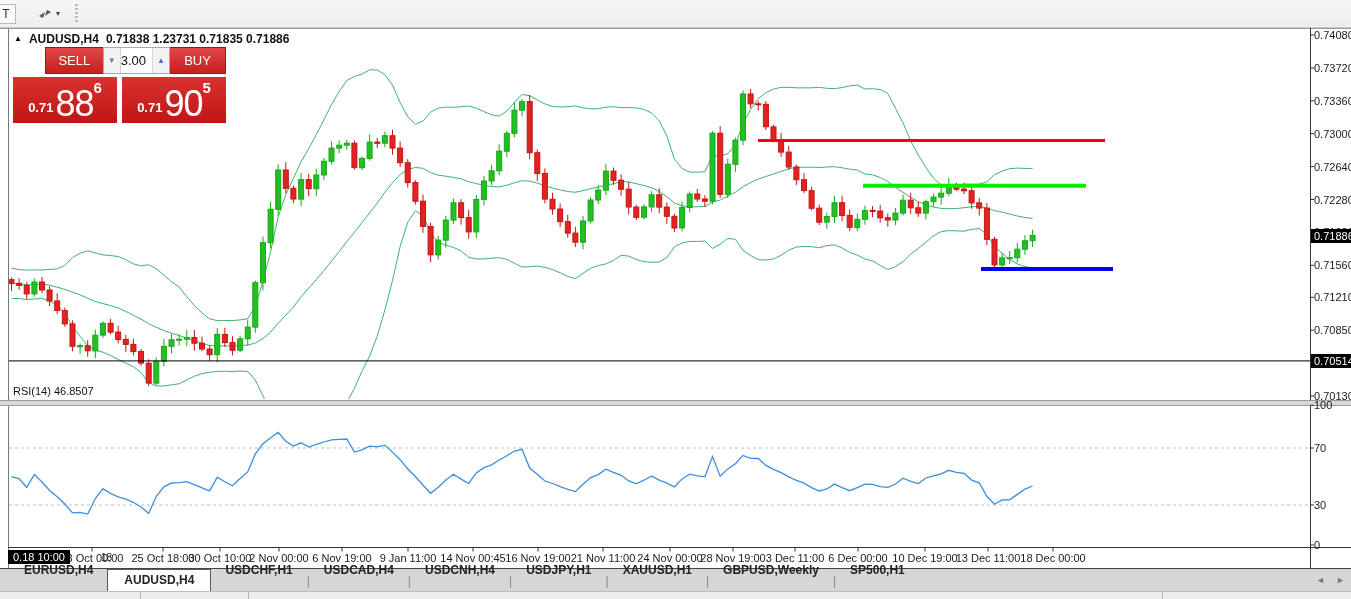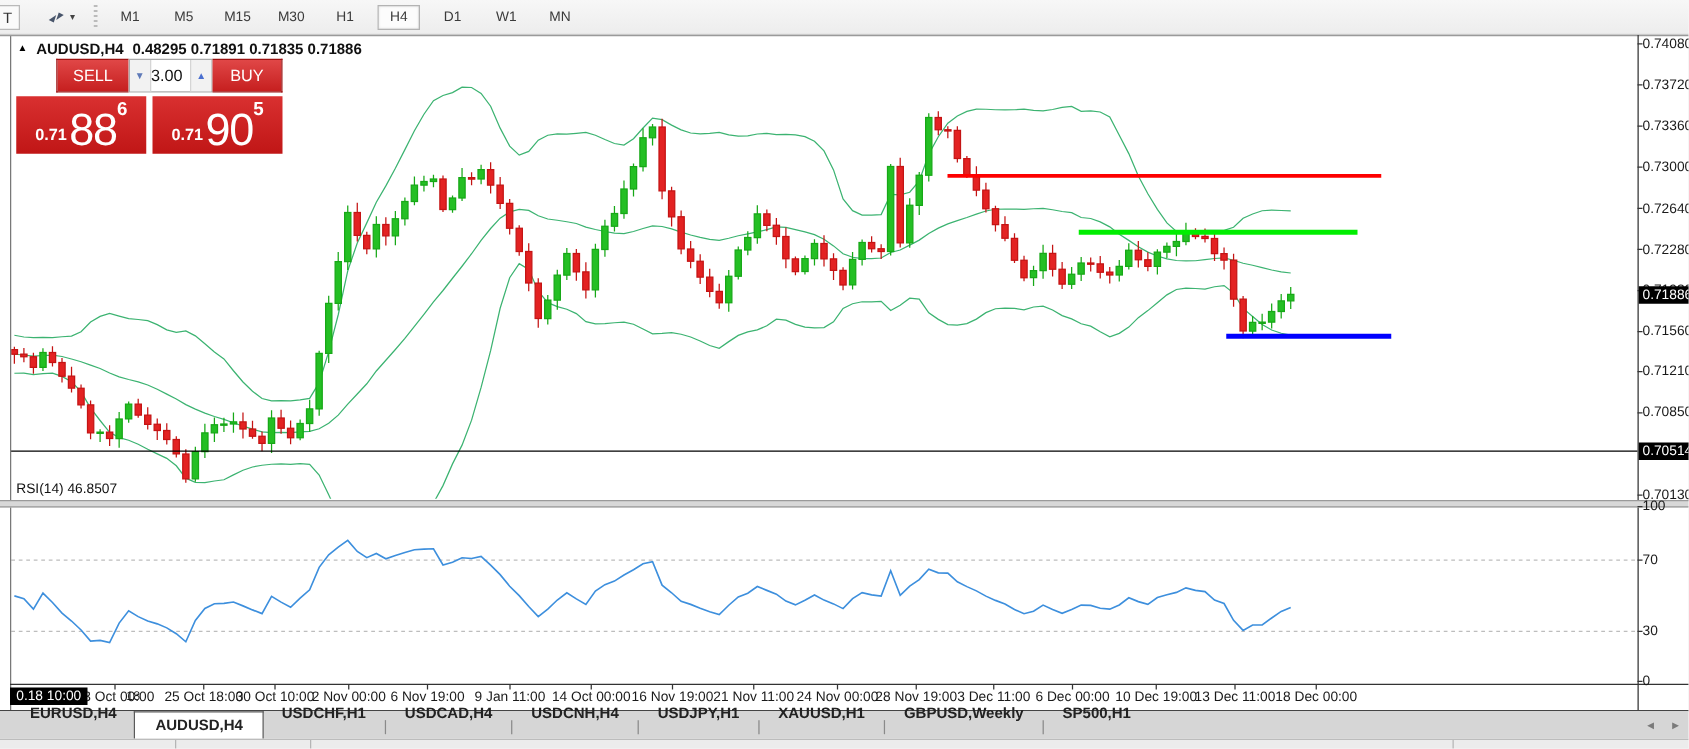--- a/index.html
+++ b/index.html
@@ -400,37 +400,26 @@
   <div class="toolbar">
     <div class="t-icon">T</div>
     <div class="arrows-btn">
       <svg width="16" height="14" viewBox="0 0 16 14">
         <polygon points="2,9 8,5 6,11" fill="#48556b"></polygon>
         <polygon points="14,5 8,9 10,3" fill="#48556b"></polygon>
       </svg>
       <span class="caret">▾</span>
     </div>
     <div class="grip"></div>
-    <div class="tf-row" id="tf-row">
-        <div class="tf-btn">M1</div>
-        <div class="tf-btn">M5</div>
-        <div class="tf-btn">M15</div>
-        <div class="tf-btn">M30</div>
-        <div class="tf-btn">H1</div>
-        <div class="tf-btn active">H4</div>
-        <div class="tf-btn">D1</div>
-        <div class="tf-btn">W1</div>
-        <div class="tf-btn">MN</div>
-      </div>
   </div>
 
   <div class="title-row">
     <span class="tri">▲</span>
     <span>AUDUSD,H4</span>
-    <span>0.48295 0.71891 0.71835 0.71886</span>
+    <span>0.71838 1.23731 0.71835 0.71886</span>
   </div>
 
   <div class="oneclick">
     <div class="oc-row1">
       <div class="btn-red sellbtn">SELL</div>
       <div class="vol">
         <button class="vol-btn down">▼</button>
         <div class="vol-val">3.00</div>
         <button class="vol-btn up">▲</button>
       </div>
@@ -469,21 +458,21 @@
       <div class="ax-label" style="top: 499px;">30</div>
       <div class="ax-label" style="top: 539px;">0</div>
     </div>
   <div id="time-axis">
       <div class="time-label" style="left: 92px;">23 Oct 00:00</div>
       <div class="time-label" style="left: 163px;">25 Oct 18:00</div>
       <div class="time-label" style="left: 220px;">30 Oct 10:00</div>
       <div class="time-label" style="left: 279px;">2 Nov 00:00</div>
       <div class="time-label" style="left: 342px;">6 Nov 19:00</div>
       <div class="time-label" style="left: 408px;">9 Jan 11:00</div>
-      <div class="time-label" style="left: 473px;">14 Oct 00:00</div>
+      <div class="time-label" style="left: 473px;">14 Nov 00:45</div>
       <div class="time-label" style="left: 538px;">16 Nov 19:00</div>
       <div class="time-label" style="left: 603px;">21 Nov 11:00</div>
       <div class="time-label" style="left: 670px;">24 Nov 00:00</div>
       <div class="time-label" style="left: 733px;">28 Nov 19:00</div>
       <div class="time-label" style="left: 795px;">3 Dec 11:00</div>
       <div class="time-label" style="left: 858px;">6 Dec 00:00</div>
       <div class="time-label" style="left: 925px;">10 Dec 19:00</div>
       <div class="time-label" style="left: 988px;">13 Dec 11:00</div>
       <div class="time-label" style="left: 1053px;">18 Dec 00:00</div>
     </div>

